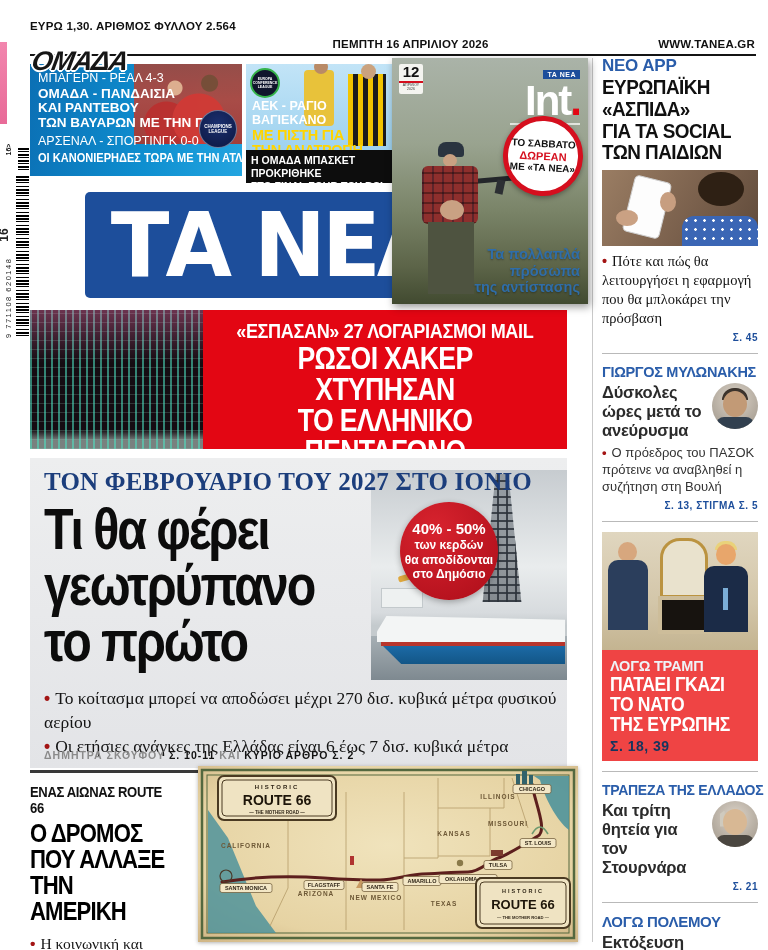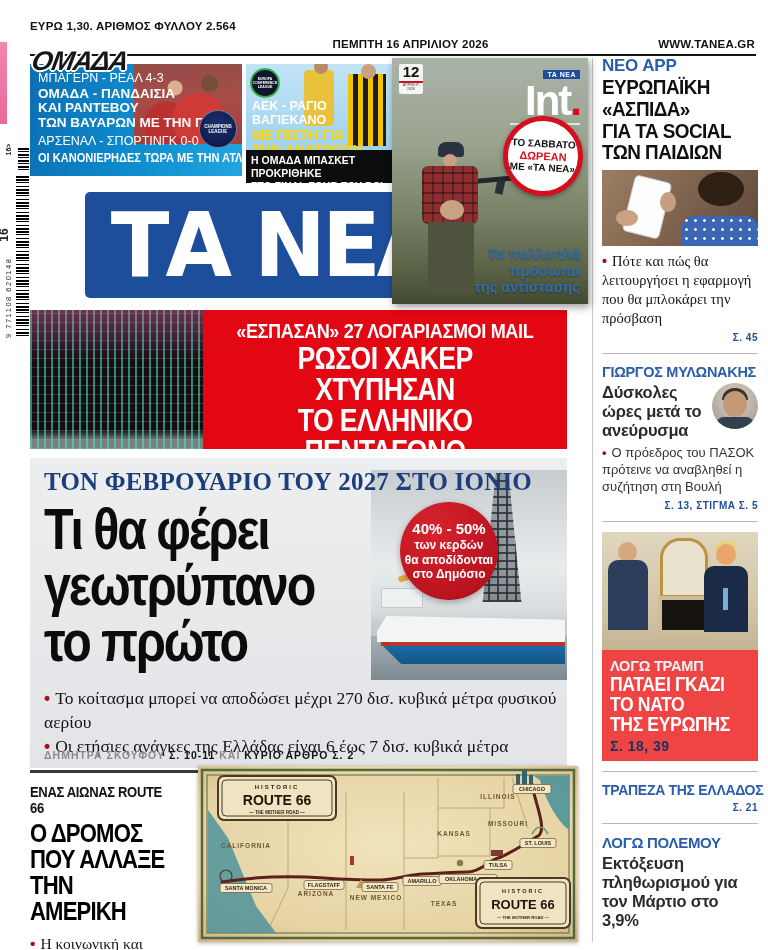--- a/index.html
+++ b/index.html
@@ -504,20 +504,28 @@
         <div class="nato-head-line"><span class="cx">ΠΑΤΑΕΙ ΓΚΑΖΙ</span></div>
         <div class="nato-head-line"><span class="cx">ΤΟ ΝΑΤΟ</span></div>
         <div class="nato-head-line"><span class="cx">ΤΗΣ ΕΥΡΩΠΗΣ</span></div>
         <div class="nato-pageref">Σ. 18, 39</div>
       </div>
     </div>
     <div class="sb-div"></div>
 
     <div>
       <div class="sb-kicker" style="font-size:14px;">ΤΡΑΠΕΖΑ ΤΗΣ ΕΛΛΑΔΟΣ</div>
+      <div class="sb-row">
+        <div class="sb-head" style="flex:1;">Και τρίτη θητεία για τον Στουρνάρα</div>
+        <div class="portrait">
+          <div class="hair gray"></div>
+          <div class="head" style="background:#d8b894;"></div>
+          <div class="suit" style="background:#4a4640;"></div>
+        </div>
+      </div>
       <div class="sb-pageref">Σ. 21</div>
     </div>
     <div class="sb-div"></div>
 
     <div>
       <div class="sb-kicker">ΛΟΓΩ ΠΟΛΕΜΟΥ</div>
       <div class="sb-head" style="margin-top:3px;">Εκτόξευση πληθωρισμού για τον Μάρτιο στο 3,9%</div>
 
     </div>
 

